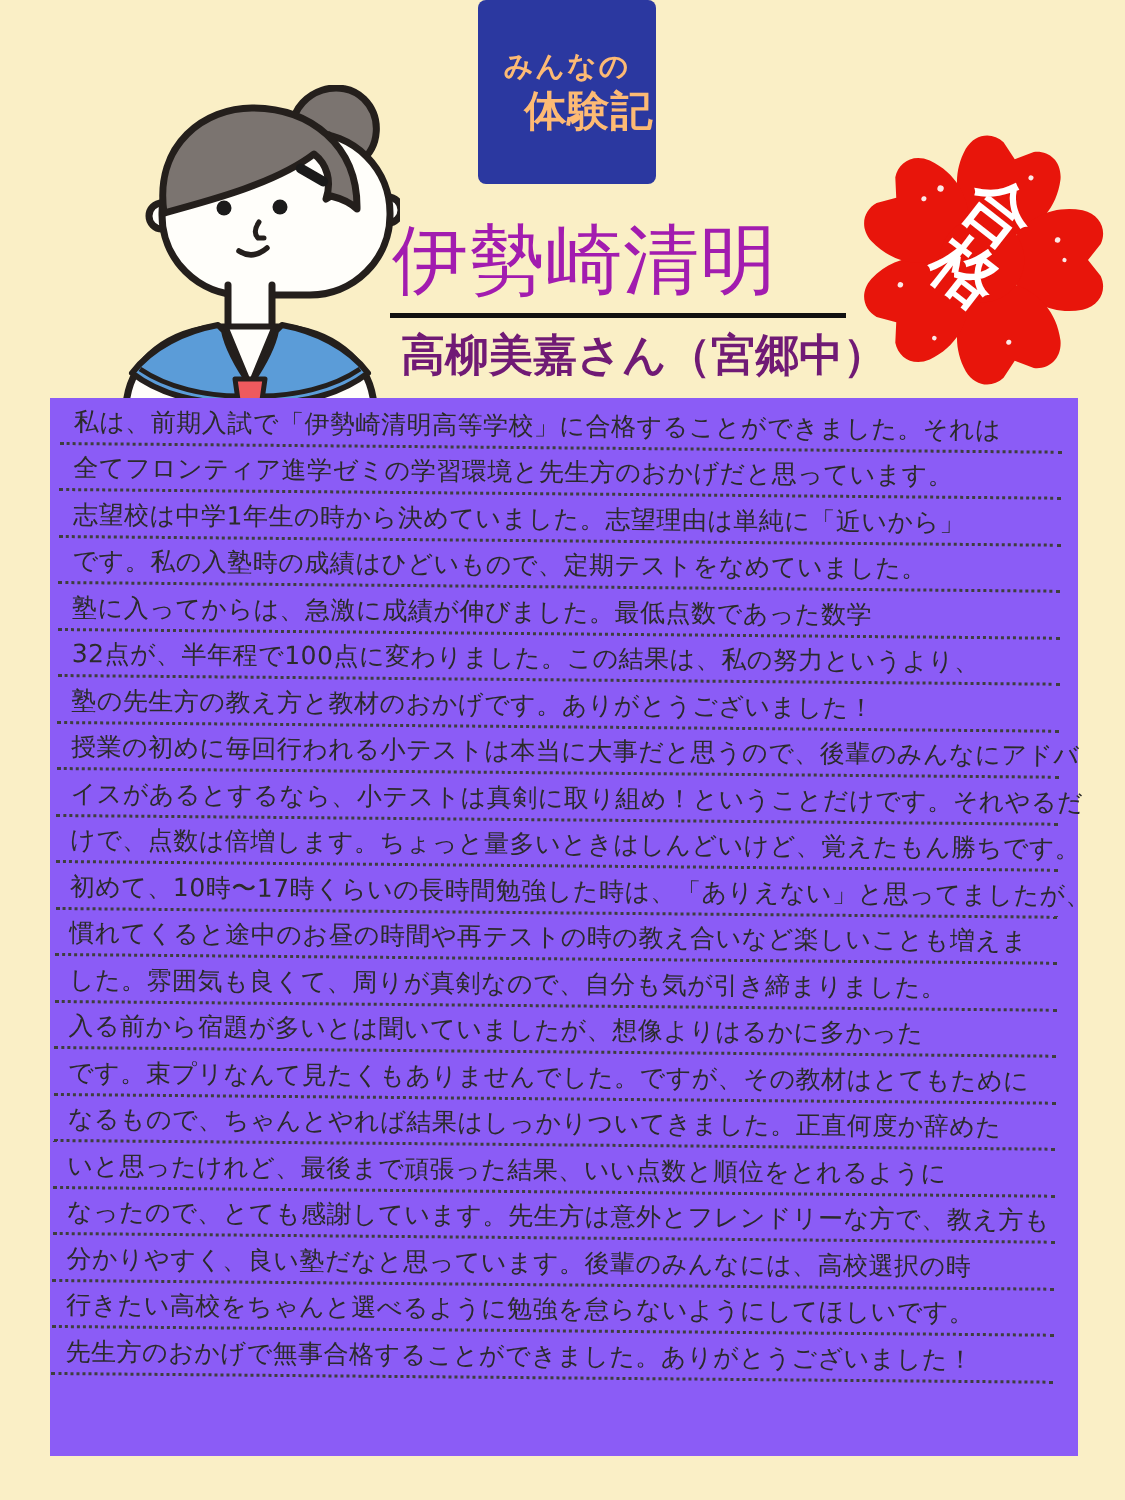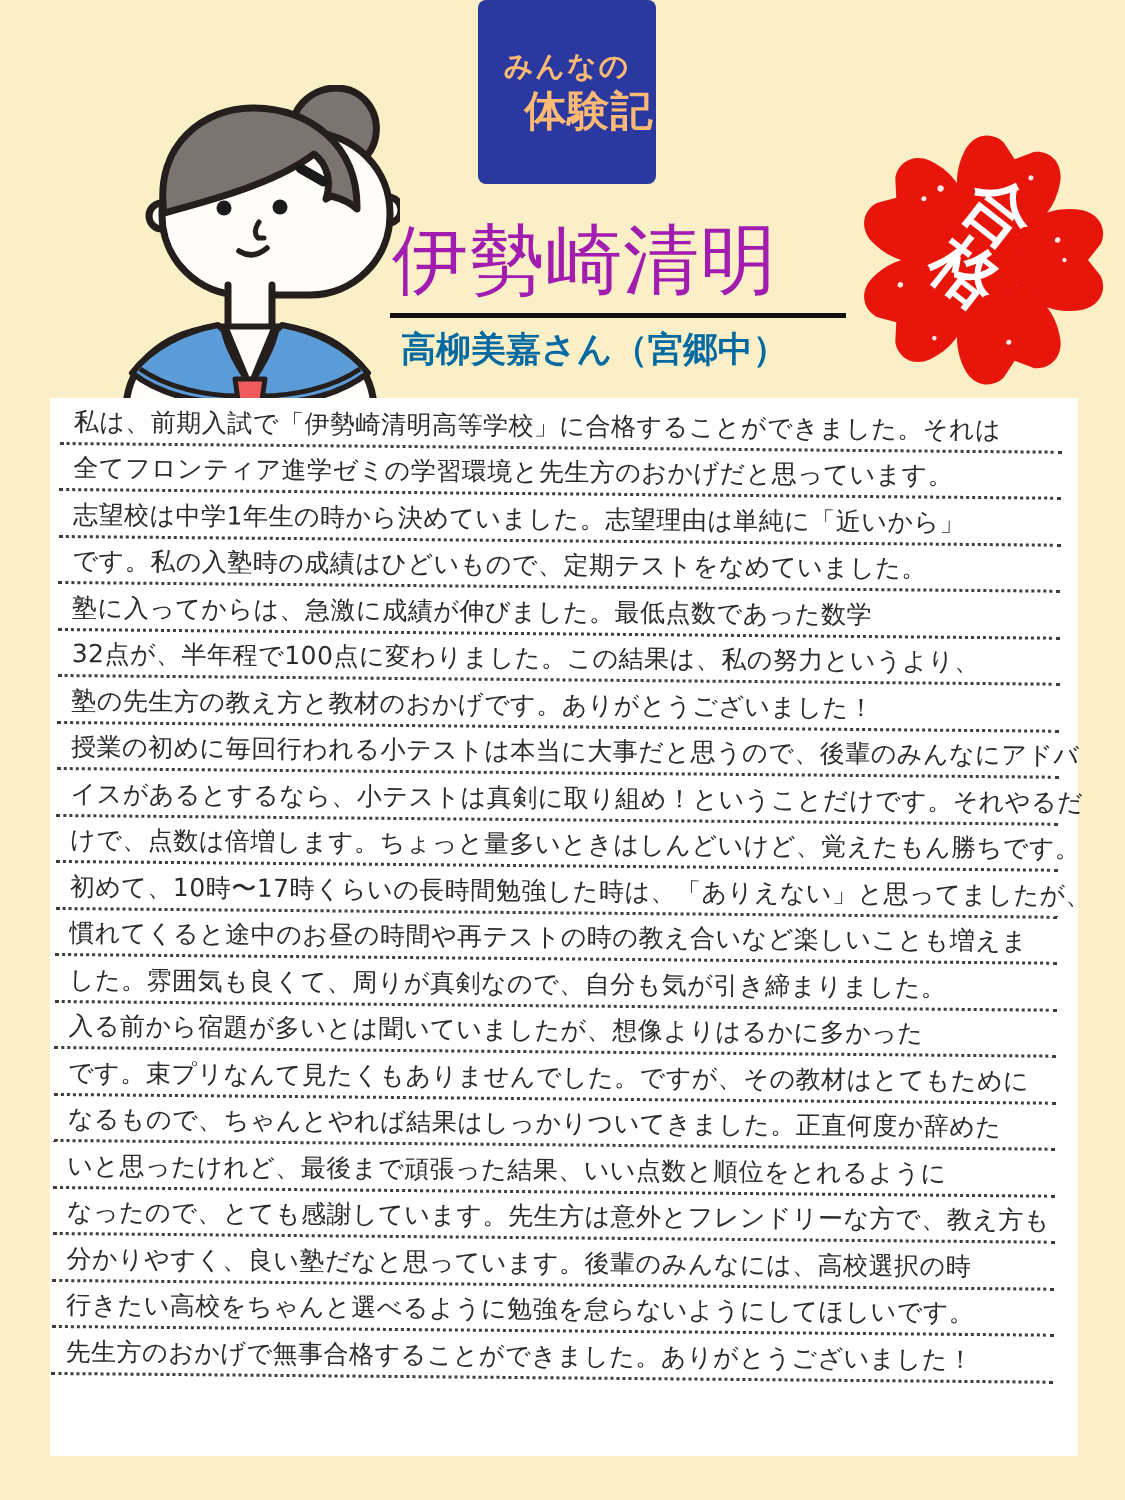--- a/index.html
+++ b/index.html
@@ -40,35 +40,35 @@
   .title-underline {
     position: absolute;
     left: 390px; top: 313px;
     width: 456px; height: 5px;
     background: #111111;
   }
   .student-name {
     position: absolute;
     left: 401px; top: 326px;
     font-family: "DejaVu Serif", serif;
-    font-size: 35px; font-weight: 600;
-    color: #0369a1;
+    font-size: 44px; font-weight: 600;
+    color: #701a75;
     white-space: nowrap;
   }
 
   
   .avatar-svg { position: absolute; left: 100px; top: 85px; }
   .stamp-svg  { position: absolute; left: 838px; top: 126px; }
 
   
   .paper {
     position: absolute;
     left: 50px; top: 398px;
     width: 1028px; height: 1058px;
-    background: #ffffff;
+    background: #8b5cf6;
   }
   .lines-wrap {
     position: absolute;
     left: 10px; top: 0;
     width: 1002px;
     transform: rotate(0.5deg);
     transform-origin: 0 0;
   }
   .hw-row {
     height: 46.5px;

